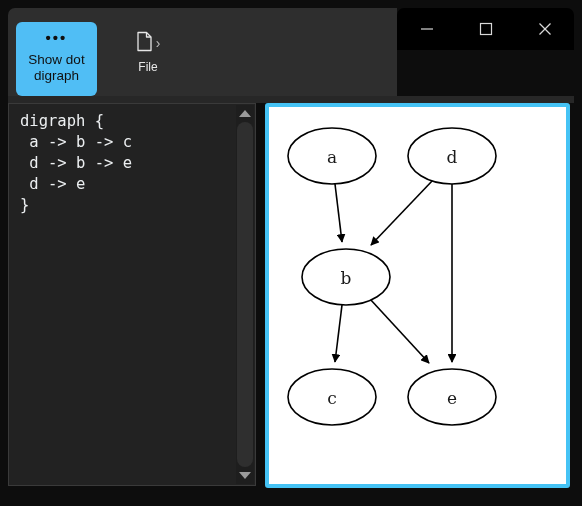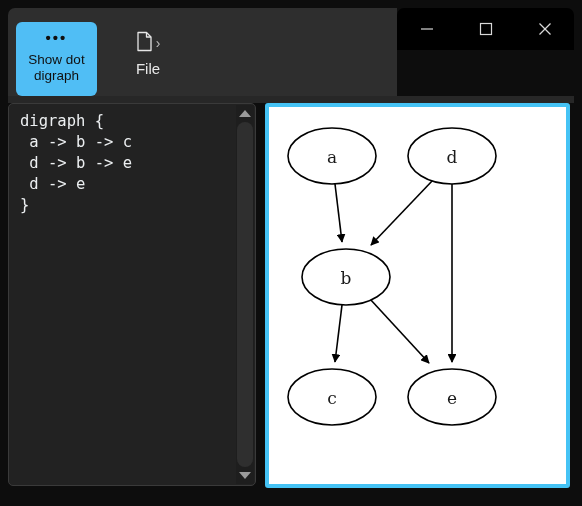--- a/index.html
+++ b/index.html
@@ -96,33 +96,33 @@
     cursor: pointer;
     color: #e6e6e6;
   }
   #file-menu-item .icon-row {
     display: flex;
     align-items: center;
     gap: 3px;
     height: 26px;
   }
   #file-menu-item .lbl {
-    font-size: 15px;
+    font-size: 12px;
     margin-top: 4px;
     color: #e8e8e8;
   }
 
   
   #editor-panel {
     position: absolute;
     left: 8px; top: 103px;
     width: 248px; height: 383px;
     background: #222222;
     border: 1px solid #3a3a3a;
-    border-radius: 5px;
+    border-radius: 0;
     box-sizing: border-box;
     overflow: hidden;
   }
   #editor-text {
     position: absolute;
     left: 11px; top: 7px;
     margin: 0;
     font-family: "DejaVu Sans Mono", "Liberation Mono", monospace;
     font-size: 15.5px;
     line-height: 21px;

